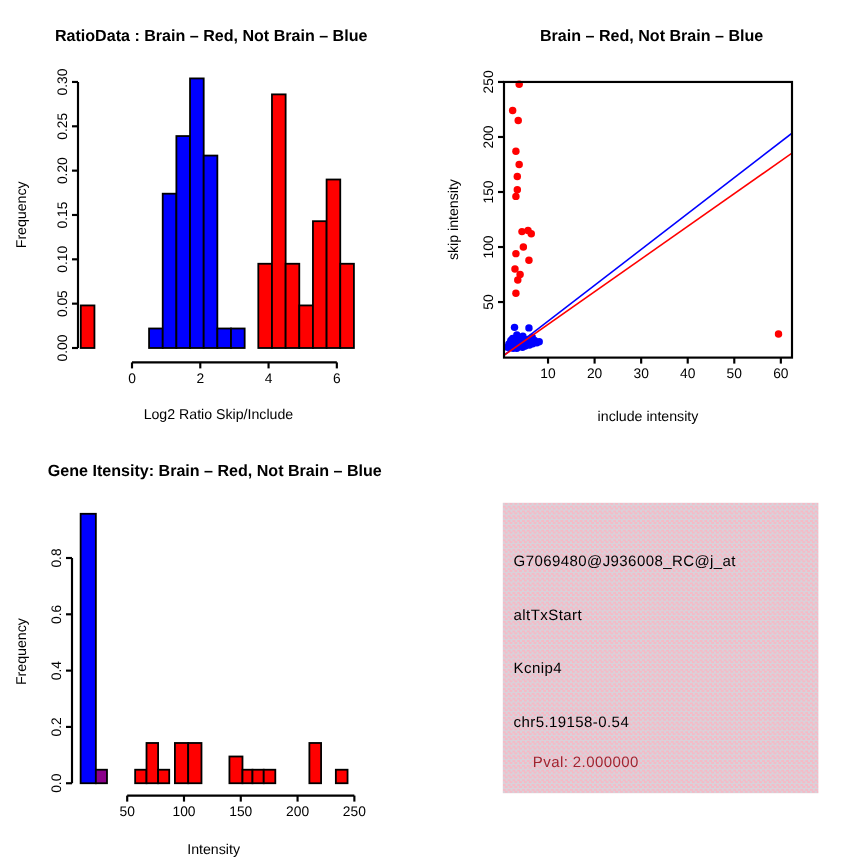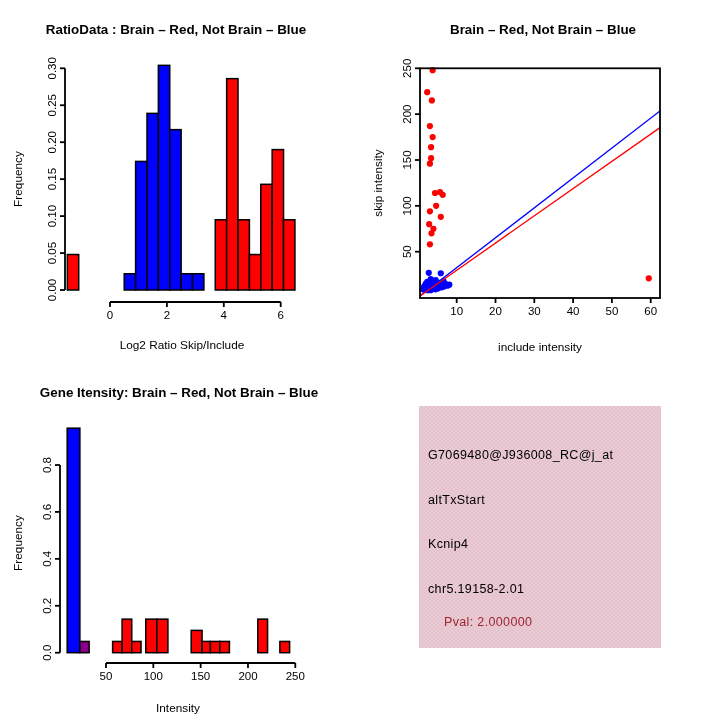--- a/index.html
+++ b/index.html
@@ -9,21 +9,21 @@
     overflow:hidden;
   }
   .panel{position:absolute;width:360px;height:360px;}
   #p0{left:0;top:0}
   #p1{left:360px;top:0}
   #p2{left:0;top:360px}
   #p3{left:360px;top:360px}
   svg{position:absolute;left:0;top:0}
   svg text{font-family:"Liberation Sans", sans-serif;}
   .pinkbox{
-    position:absolute;left:59px;top:46px;width:242px;height:242px;
+    position:absolute;left:59px;top:59px;width:263px;height:242px;
     background-image:conic-gradient(#F5BAC6 25%, #D8D2DA 0 50%, #F5BAC6 0 75%, #D8D2DA 0);
     background-size:4px 4px;
     text-align:right;
   }
   .info-line{
     position:absolute;left:9px;font-size:12.5px;letter-spacing:0.35px;
     color:#000;white-space:nowrap;font-weight:normal;
   }
 </style>
 </head>
@@ -207,16 +207,16 @@
       <text x="179" y="37" font-size="13.4" text-anchor="middle" fill="#000" font-weight="bold">Gene Itensity: Brain – Red, Not Brain – Blue</text>
       <text x="178" y="352" font-size="11.8" text-anchor="middle" fill="#000">Intensity</text>
       <text x="22" y="183" font-size="11.8" text-anchor="middle" fill="#000" transform="rotate(-90 22 183)">Frequency</text>
     </svg>
   </div>
 <div class="panel" id="p3">
   <div class="pinkbox">
     <div class="info-line" style="top: 42px; color: rgb(0, 0, 0);">G7069480@J936008_RC@j_at</div>
     <div class="info-line" style="top: 87px; color: rgb(0, 0, 0);">altTxStart</div>
     <div class="info-line" style="top: 131px; color: rgb(0, 0, 0);">Kcnip4</div>
-    <div class="info-line" style="top: 176px; color: rgb(0, 0, 0);">chr5.19158-2.01</div>
+    <div class="info-line" style="top: 176px; color: rgb(0, 0, 0);">chr5.19158-0.54</div>
     <div class="info-line" style="top: 209px; color: rgb(158, 36, 48); padding-left: 16px;">Pval: 2.000000</div>
   </div>
 </div>
 
 </body></html>

